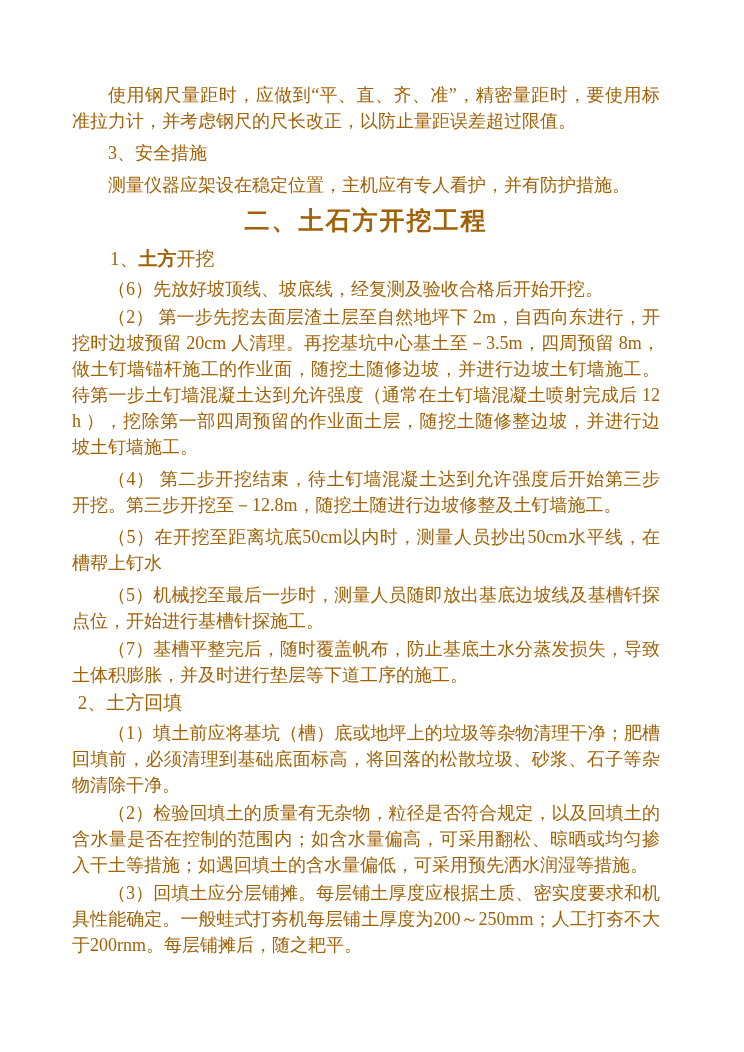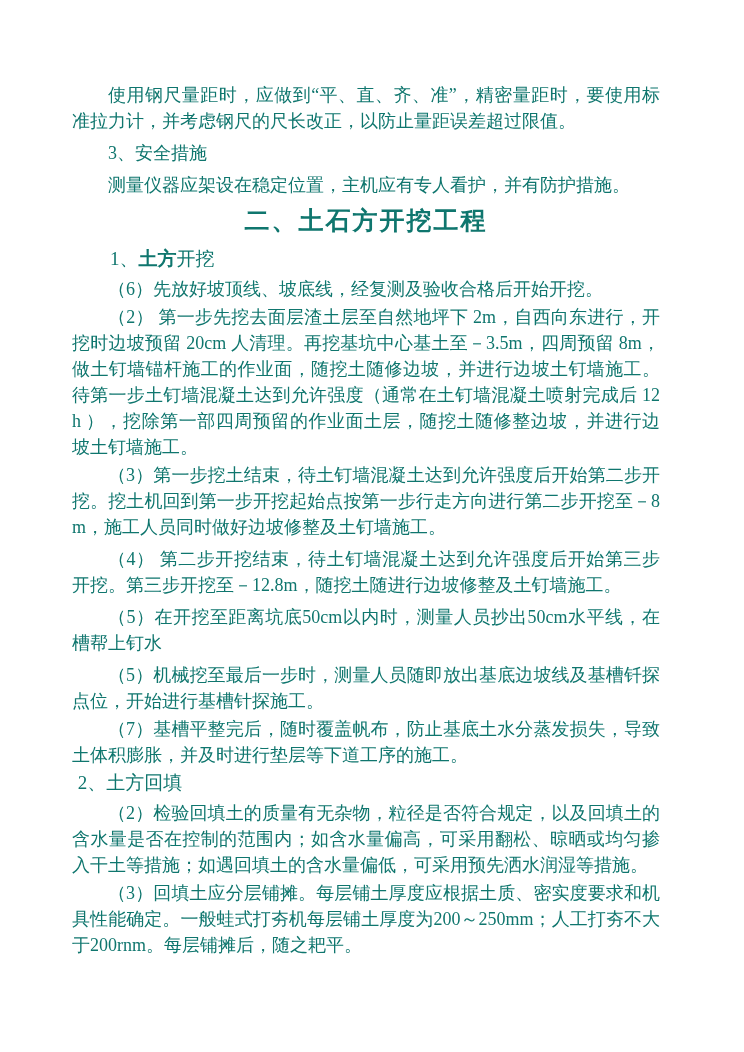--- a/index.html
+++ b/index.html
@@ -8,21 +8,21 @@
     background: #ffffff;
   }
   .page {
     position: relative;
     width: 744px;
     height: 1052px;
     box-sizing: border-box;
     background: #ffffff;
     padding: 82px 84px 40px 72px;
     font-family: "Liberation Serif", "DejaVu Serif", serif;
-    color: #0f766e;
+    color: #a16207;
     overflow: hidden;
     border-radius: 11px;
   }
   .para {
     font-size: 18px;
     line-height: 26px;
     text-align: justify;
     margin: 0 0 2px 0;
     word-break: break-all;
   }
@@ -68,30 +68,30 @@
   <p class="para indent gap-top">测量仪器应架设在稳定位置，主机应有专人看护，并有防护措施。</p>
 
   <h2 class="section-heading">二、土石方开挖工程</h2>
 
   <p class="subsection indent"><span>1、</span><span class="bold-seg">土方</span><span>开挖</span></p>
 
   <p class="para indent">（6）先放好坡顶线、坡底线，经复测及验收合格后开始开挖。</p>
 
   <p class="para indent">（2） 第一步先挖去面层渣土层至自然地坪下 2m，自西向东进行，开挖时边坡预留 20cm 人清理。再挖基坑中心基土至－3.5m，四周预留 8m，做土钉墙锚杆施工的作业面，随挖土随修边坡，并进行边坡土钉墙施工。待第一步土钉墙混凝土达到允许强度（通常在土钉墙混凝土喷射完成后 12 h ），挖除第一部四周预留的作业面土层，随挖土随修整边坡，并进行边坡土钉墙施工。</p>
 
-  <p class="para indent">（3）第一步挖土结束，待土钉墙混凝土达到允许强度后开始第二步开挖。挖土机回到第一步开挖起始点按第一步行走方向进行第二步开挖至－8m，施工人员同时做好边坡修整及土钉墙施工。</p>
 
   <p class="para indent gap-top">（4） 第二步开挖结束，待土钉墙混凝土达到允许强度后开始第三步开挖。第三步开挖至－12.8m，随挖土随进行边坡修整及土钉墙施工。</p>
 
   <p class="para indent gap-top">（5）在开挖至距离坑底50cm以内时，测量人员抄出50cm水平线，在槽帮上钉水</p>
 
   <p class="para indent gap-top">（5）机械挖至最后一步时，测量人员随即放出基底边坡线及基槽钎探点位，开始进行基槽针探施工。</p>
 
   <p class="para indent">（7）基槽平整完后，随时覆盖帆布，防止基底土水分蒸发损失，导致土体积膨胀，并及时进行垫层等下道工序的施工。</p>
 
   <p class="subsection flush">2、土方回填</p>
 
+  <p class="para indent">（1）填土前应将基坑（槽）底或地坪上的垃圾等杂物清理干净；肥槽回填前，必须清理到基础底面标高，将回落的松散垃圾、砂浆、石子等杂物清除干净。</p>
 
   <p class="para indent">（2）检验回填土的质量有无杂物，粒径是否符合规定，以及回填土的含水量是否在控制的范围内；如含水量偏高，可采用翻松、晾晒或均匀掺入干土等措施；如遇回填土的含水量偏低，可采用预先洒水润湿等措施。</p>
 
   <p class="para indent">（3）回填土应分层铺摊。每层铺土厚度应根据土质、密实度要求和机具性能确定。一般蛙式打夯机每层铺土厚度为200～250mm；人工打夯不大于200rnm。每层铺摊后，随之耙平。</p>
 
 </div>
 
 </body></html>

